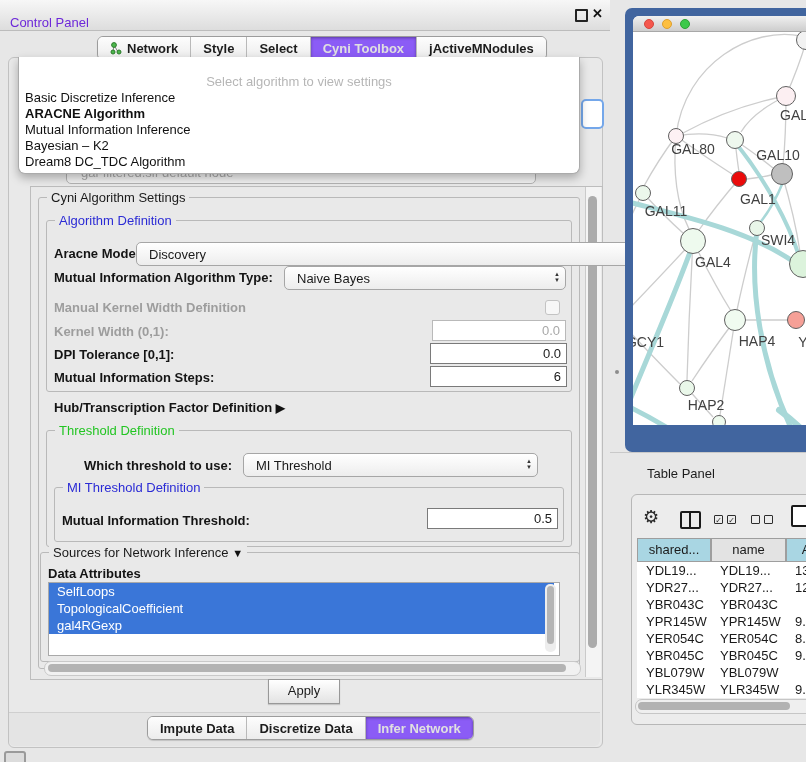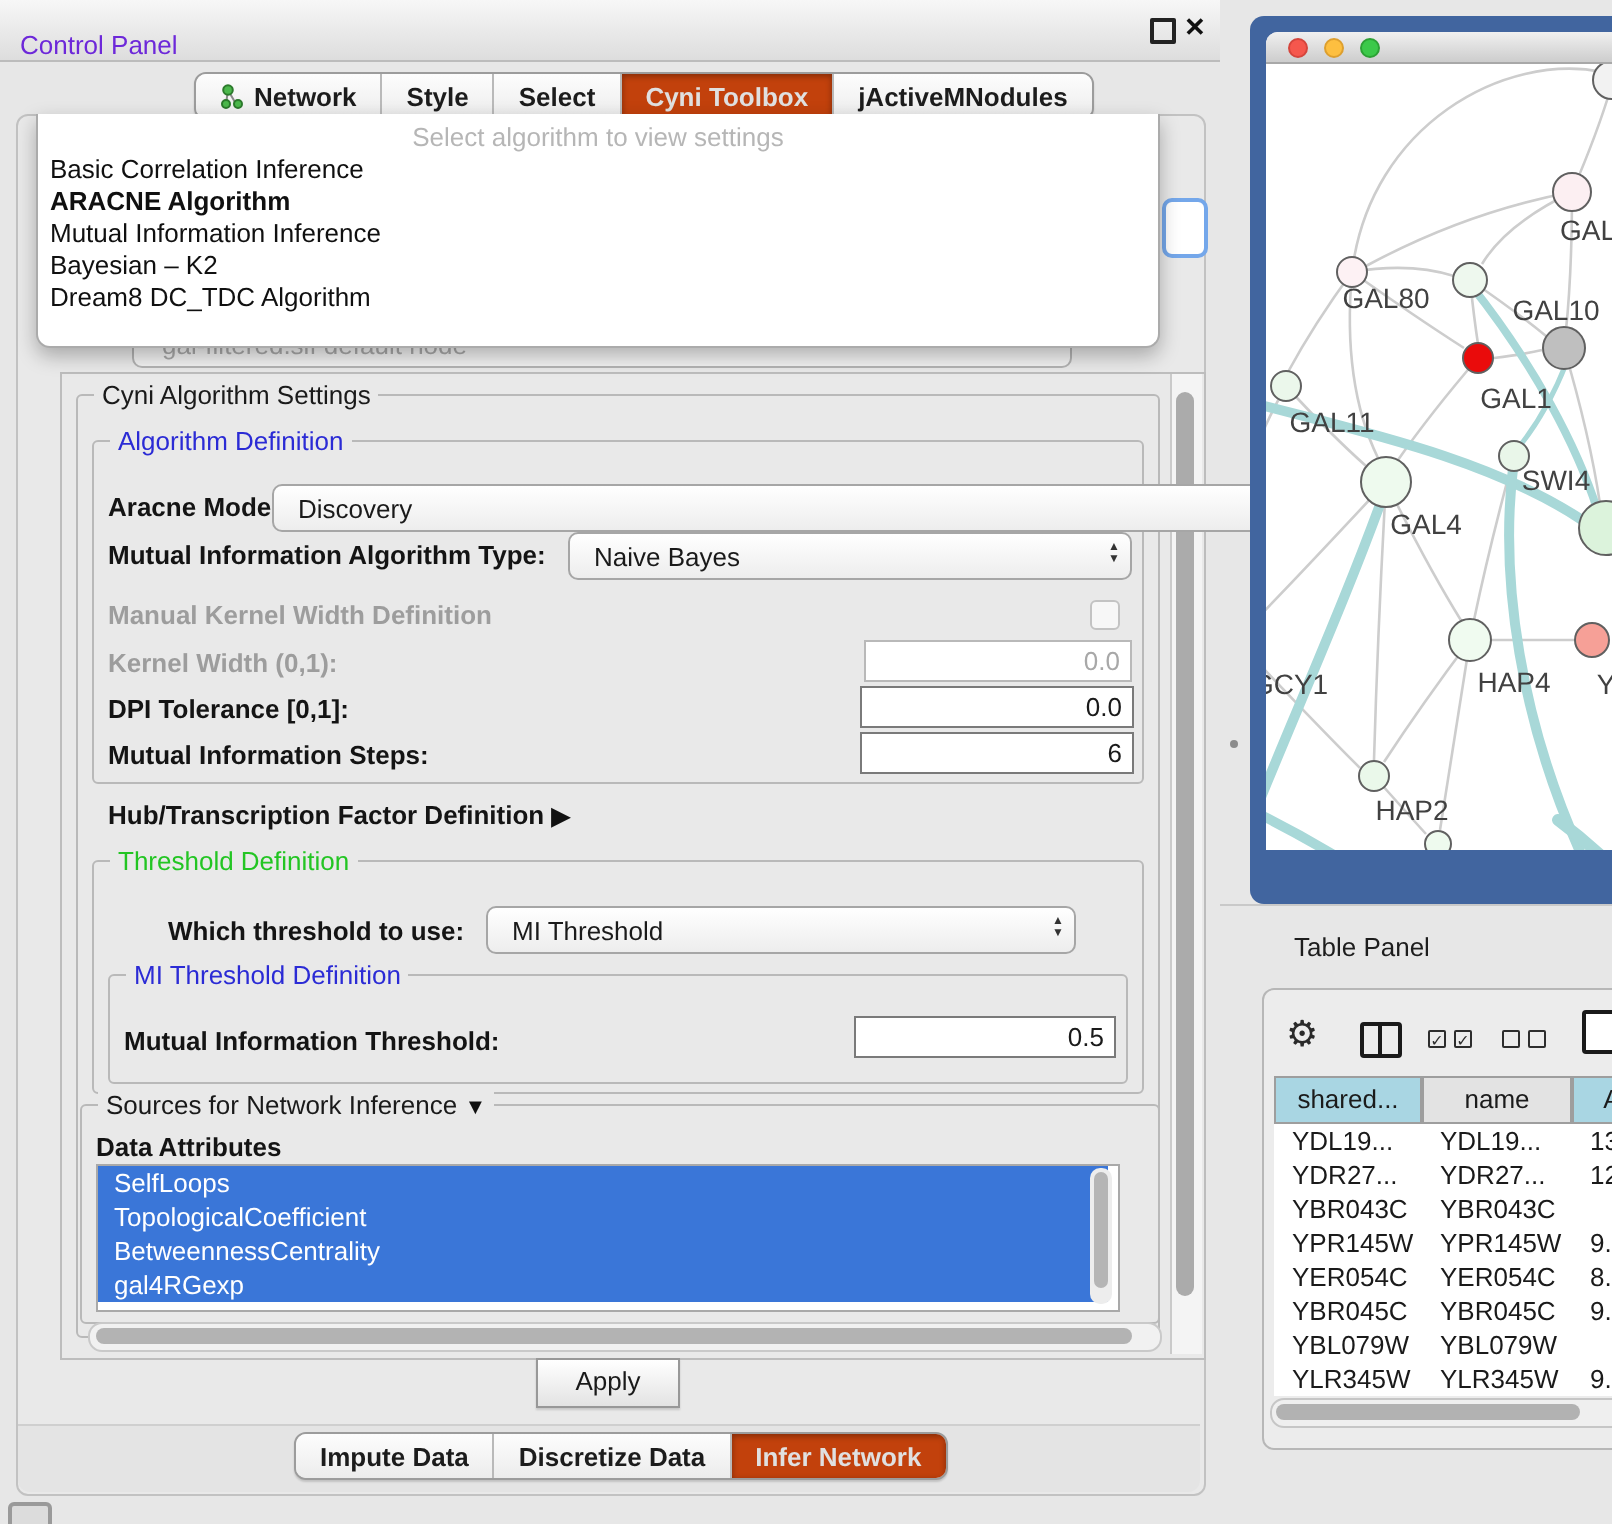--- a/index.html
+++ b/index.html
@@ -15,38 +15,38 @@
   #close-icon{left:592px;top:6px;font-size:13px;font-weight:bold;color:#111;}
 
   
   .tabrow{display:flex;border:1px solid #9c9c9c;border-radius:6px;overflow:hidden;
           background:#f0f0f0;box-shadow:0 1px 1px rgba(0,0,0,.15);}
   #top-tabs{left:97px;top:36px;height:22px;}
   #bottom-tabs{left:147px;top:716px;height:22px;}
   .tab{padding:0 12px;font-weight:bold;color:#1c1c1c;display:flex;align-items:center;gap:5px;
        background:linear-gradient(#fdfdfd,#ececec);border-left:1px solid #b9b9b9;white-space:nowrap;}
   .tab:first-child{border-left:none;}
-  .tab.selected{background:#c2410c;color:#e0e0e0;box-shadow:inset 0 1px 3px rgba(0,0,0,.35);}
+  .tab.selected{background:#8b5cf6;color:#e0e0e0;box-shadow:inset 0 1px 3px rgba(0,0,0,.35);}
 
   
   #panel{left:8px;top:57px;width:593px;height:689px;background:#e9e9e9;
          border:1px solid #c2c2c2;border-radius:6px;}
   #panel-foot{left:9px;top:712px;width:591px;height:33px;background:#e4e4e4;
               border-top:1px solid #cfcfcf;border-radius:0 0 6px 6px;}
 
   
   #combo-fragment{left:581px;top:99px;width:19px;height:26px;border:2px solid #74a7ea;
                   border-radius:5px;background:#fff;z-index:4;}
   #bg-combo{left:66px;top:160px;width:470px;height:24px;border:1px solid #b3b3b3;border-radius:5px;
             background:#f2f2f2;color:#a9a9a9;line-height:24px;padding-left:14px;z-index:4;box-sizing:border-box;}
 
   
   #algo-dropdown{left:18px;top:57px;width:560px;height:116px;background:#fff;border:1px solid #ababab;
                  border-top:none;border-radius:0 0 7px 7px;box-shadow:0 4px 10px rgba(0,0,0,.28);z-index:10;}
-  .dd-header{text-align:center;color:#b6b6b6;height:17px;line-height:17px;margin-top:3px;}
+  .dd-header{text-align:center;color:#b6b6b6;height:17px;line-height:17px;margin-top:16px;}
   .dd-item{height:16px;line-height:16px;padding-left:6px;color:#101010;white-space:nowrap;}
   .dd-item.selected{font-weight:bold;}
 
   
   #scrollpane{left:30px;top:186px;width:571px;height:492px;border:1px solid #bdbdbd;background:#e9e9e9;}
   #vscroll{left:585px;top:187px;width:15px;height:490px;background:#f4f4f4;border-left:1px solid #cacaca;}
   #vscroll-thumb{left:588px;top:196px;width:9px;height:452px;background:#ababab;border-radius:5px;}
 
   .grp{border:1px solid #b9b9b9;border-radius:3px;}
   .grp-title{position:absolute;top:-8px;left:8px;background:#e9e9e9;padding:0 4px;white-space:nowrap;}
@@ -156,21 +156,21 @@
   </div>
 
 <div class="abs" id="panel"></div>
 
 <div class="abs" id="combo-fragment"></div>
 <div class="abs" id="bg-combo">gal-filtered.sif default node</div>
 
 <div class="abs" id="algo-dropdown">
   <div class="dd-header">Select algorithm to view settings</div>
   <div id="algo-items">
-      <div class="dd-item">Basic Correlation Inference</div>
+      <div class="dd-item">Basic Discretize Inference</div>
       <div class="dd-item selected">ARACNE Algorithm</div>
       <div class="dd-item">Mutual Information Inference</div>
       <div class="dd-item">Bayesian – K2</div>
       <div class="dd-item">Dream8 DC_TDC Algorithm</div>
     </div>
 </div>
 
 <div class="abs" id="scrollpane"></div>
 <div class="abs" id="vscroll"></div>
 <div class="abs" id="vscroll-thumb"></div>
@@ -232,21 +232,20 @@
 <div class="abs grp" style="left:40px;top:552px;width:538px;height:108px;">
   <span class="grp-title">
     <span>Sources for Network Inference</span>
     <span class="arrow-down"> ▼</span>
   </span>
 </div>
 <div class="lbl" style="left:48px;top:566px;">Data Attributes</div>
 <div class="abs" id="attr-list">
     <div class="attr-item">SelfLoops</div>
     <div class="attr-item">TopologicalCoefficient</div>
-    <div class="attr-item">BetweennessCentrality</div>
     <div class="attr-item">gal4RGexp</div>
   </div>
 <div class="abs" id="attr-vscroll"></div>
 <div class="abs" id="attr-vscroll-thumb"></div>
 <div class="abs" id="hscroll1"></div>
 <div class="abs" id="hscroll1-thumb"></div>
 
 <div class="abs" id="apply-btn">Apply</div>
 <div class="abs" id="panel-foot"></div>
 

